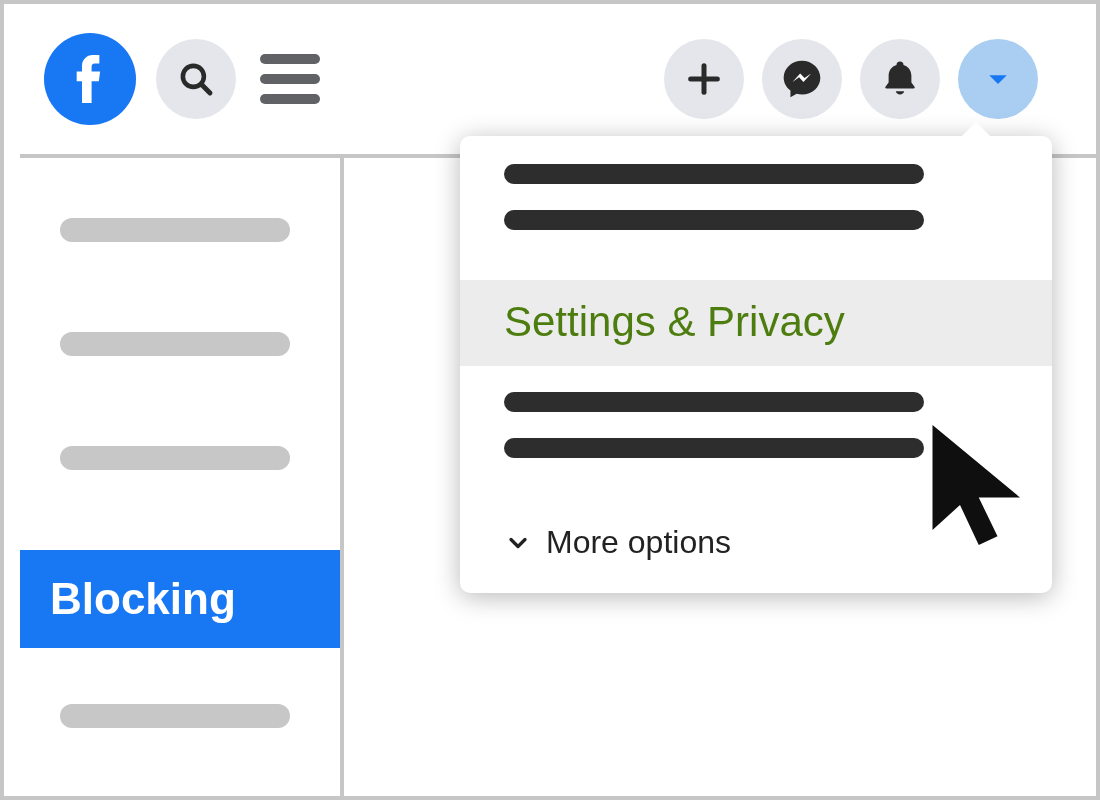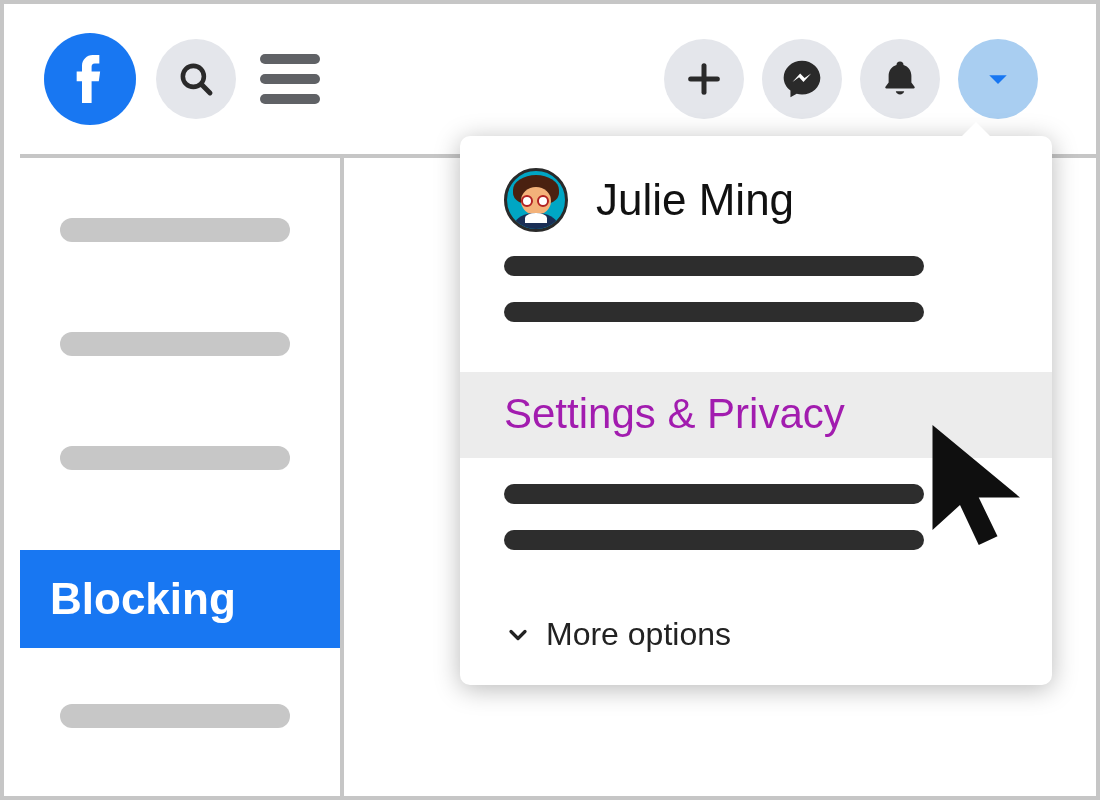--- a/index.html
+++ b/index.html
@@ -156,21 +156,21 @@
     border-radius: 10px;
     margin: 0 44px 26px 44px;
     width: 420px;
   }
   .dd-divider { height: 24px; }
   .dd-hovered {
     background: #ececec;
     padding: 18px 44px 20px 44px;
     font-size: 42px;
     font-weight: 500;
-    color: #a21caf;
+    color: #4d7c0f;
     margin-bottom: 26px;
   }
   .dd-more {
     display: flex;
     align-items: center;
     padding: 16px 44px 12px 44px;
     font-size: 32px;
     color: #222;
   }
   .dd-more svg { margin-right: 14px; }
@@ -238,33 +238,20 @@
     <div class="placeholder-item"></div>
     <div class="placeholder-item"></div>
     <div class="sidebar-active">
       <span>Blocking</span>
     </div>
     <div class="placeholder-item"></div>
   </div>
 </div>
 
 <div class="dropdown">
-  <div class="dd-profile">
-    <div class="avatar">
-      <div class="hair"></div>
-      <div class="face"></div>
-      <div class="glasses">
-          <span></span>
-          <span></span>
-        </div>
-      <div class="body"></div>
-      <div class="collar"></div>
-    </div>
-    <div class="profile-name">Julie Ming</div>
-  </div>
   <div class="dd-line"></div>
   <div class="dd-line"></div>
   <div class="dd-divider"></div>
   <div class="dd-hovered">
     <span>Settings &amp; Privacy</span>
   </div>
   <div class="dd-line"></div>
   <div class="dd-line"></div>
   <div class="dd-divider"></div>
   <div class="dd-more">

